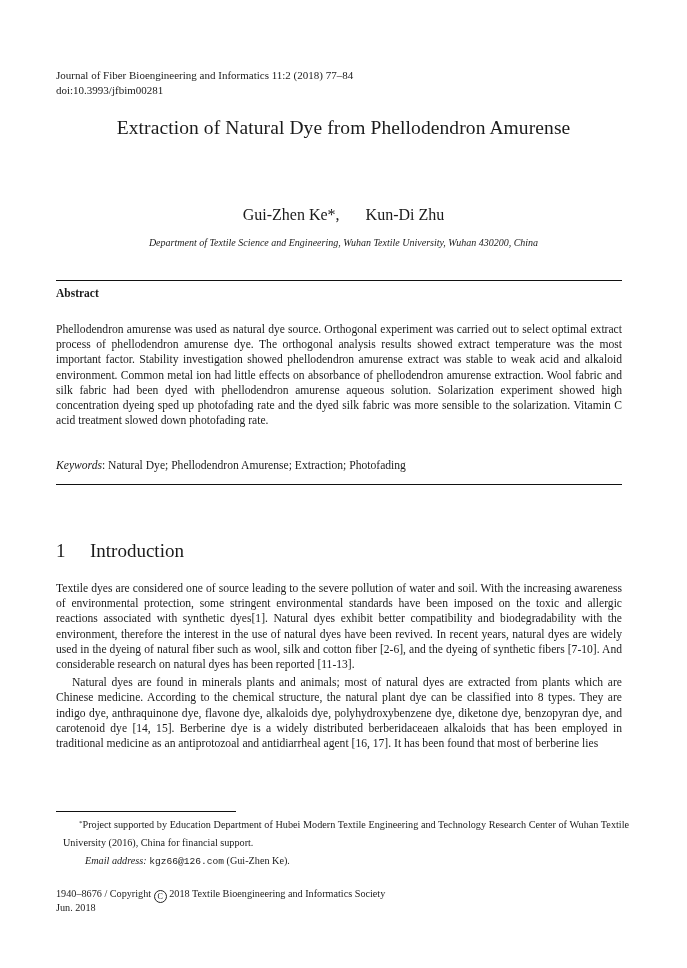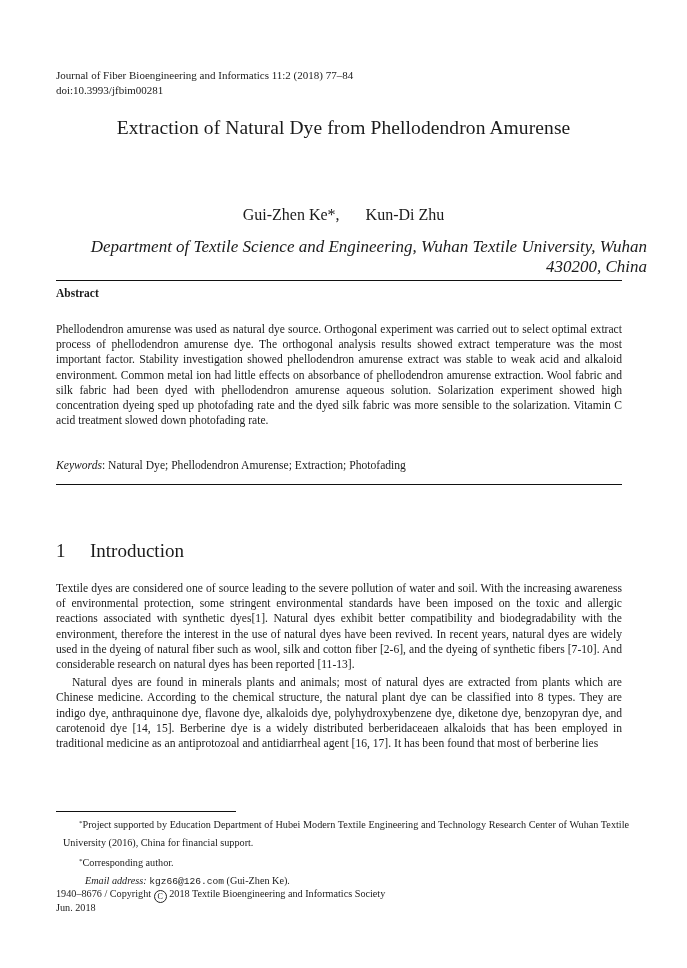--- a/index.html
+++ b/index.html
@@ -3,21 +3,21 @@
 <meta charset="utf-8">
 <style>
   html, body { margin: 0; padding: 0; background: #ffffff; }
   body { width: 687px; height: 968px; position: relative; overflow: hidden;
          font-family: "Liberation Serif", "DejaVu Serif", serif; color: #1a1a1a; }
   .abs { position: absolute; }
   .hdr { left: 56px; font-size: 11px; line-height: 14px; }
   .title { left: 40px; width: 607px; text-align: center; font-size: 19.5px; line-height: 25px; letter-spacing: 0.1px; }
   .authors { left: 40px; width: 607px; text-align: center; font-size: 16px; top: 206px; }
   .authors .sep { display: inline-block; width: 18px; }
-  .affil { left: 40px; width: 607px; text-align: right; font-size: 17px; font-style: italic; top: 237px; }
+  .affil { left: 40px; width: 607px; text-align: center; font-size: 10px; font-style: italic; top: 237px; }
   .rule { left: 56px; width: 566px; height: 0; border-top: 1.3px solid #111; }
   .abstract-h { left: 56px; top: 287px; font-size: 11.5px; font-weight: bold; }
   .para { left: 56px; width: 566px; font-size: 11.6px; line-height: 15.2px; text-align: justify; }
   .para p { margin: 0; }
   .kw { left: 56px; top: 459px; font-size: 11.6px; }
   .kw i { font-style: italic; }
   .sec { left: 56px; top: 540px; font-size: 19px; }
   .sec .num { display: inline-block; width: 34px; }
   .indent { text-indent: 16px; }
   .fnrule { left: 56px; top: 811px; width: 180px; border-top: 1px solid #111; }
@@ -58,18 +58,17 @@
 <div class="abs sec"><span class="num">1</span><span>Introduction</span></div>
 
 <div class="abs para" style="top:581px;">
   <p>Textile dyes are considered one of source leading to the severe pollution of water and soil. With the increasing awareness of environmental protection, some stringent environmental standards have been imposed on the toxic and allergic reactions associated with synthetic dyes[1]. Natural dyes exhibit better compatibility and biodegradability with the environment, therefore the interest in the use of natural dyes have been revived. In recent years, natural dyes are widely used in the dyeing of natural fiber such as wool, silk and cotton fiber [2-6], and the dyeing of synthetic fibers [7-10]. And considerable research on natural dyes has been reported [11-13].</p>
   <p class="indent" style="margin-top:3px;">Natural dyes are found in minerals plants and animals; most of natural dyes are extracted from plants which are Chinese medicine. According to the chemical structure, the natural plant dye can be classified into 8 types. They are indigo dye, anthraquinone dye, flavone dye, alkaloids dye, polyhydroxybenzene dye, diketone dye, benzopyran dye, and carotenoid dye [14, 15]. Berberine dye is a widely distributed berberidaceaen alkaloids that has been employed in traditional medicine as an antiprotozoal and antidiarrheal agent [16, 17]. It has been found that most of berberine lies</p>
 </div>
 
 <div class="abs fnrule"></div>
 <div class="abs fn" style="top:814px;">
   <div class="indent"><sup>*</sup><span>Project supported by Education Department of Hubei Modern Textile Engineering and Technology Research Center of Wuhan Textile University (2016), China for financial support.</span></div>
-  <div class="indent"><sup>*</sup><span>Corresponding author.</span></div>
   <div style="padding-left:22px;"><i>Email address:</i> <span class="mono">kgz66@126.com</span> <span>(Gui-Zhen Ke).</span></div>
 </div>
 
 <div class="abs foot" style="top:887px;"><span>1940–8676 / Copyright</span> <span class="copy">C</span> <span>2018 Textile Bioengineering and Informatics Society</span></div>
 <div class="abs foot" style="top:901px;">Jun. 2018</div>
 
 </body></html>

